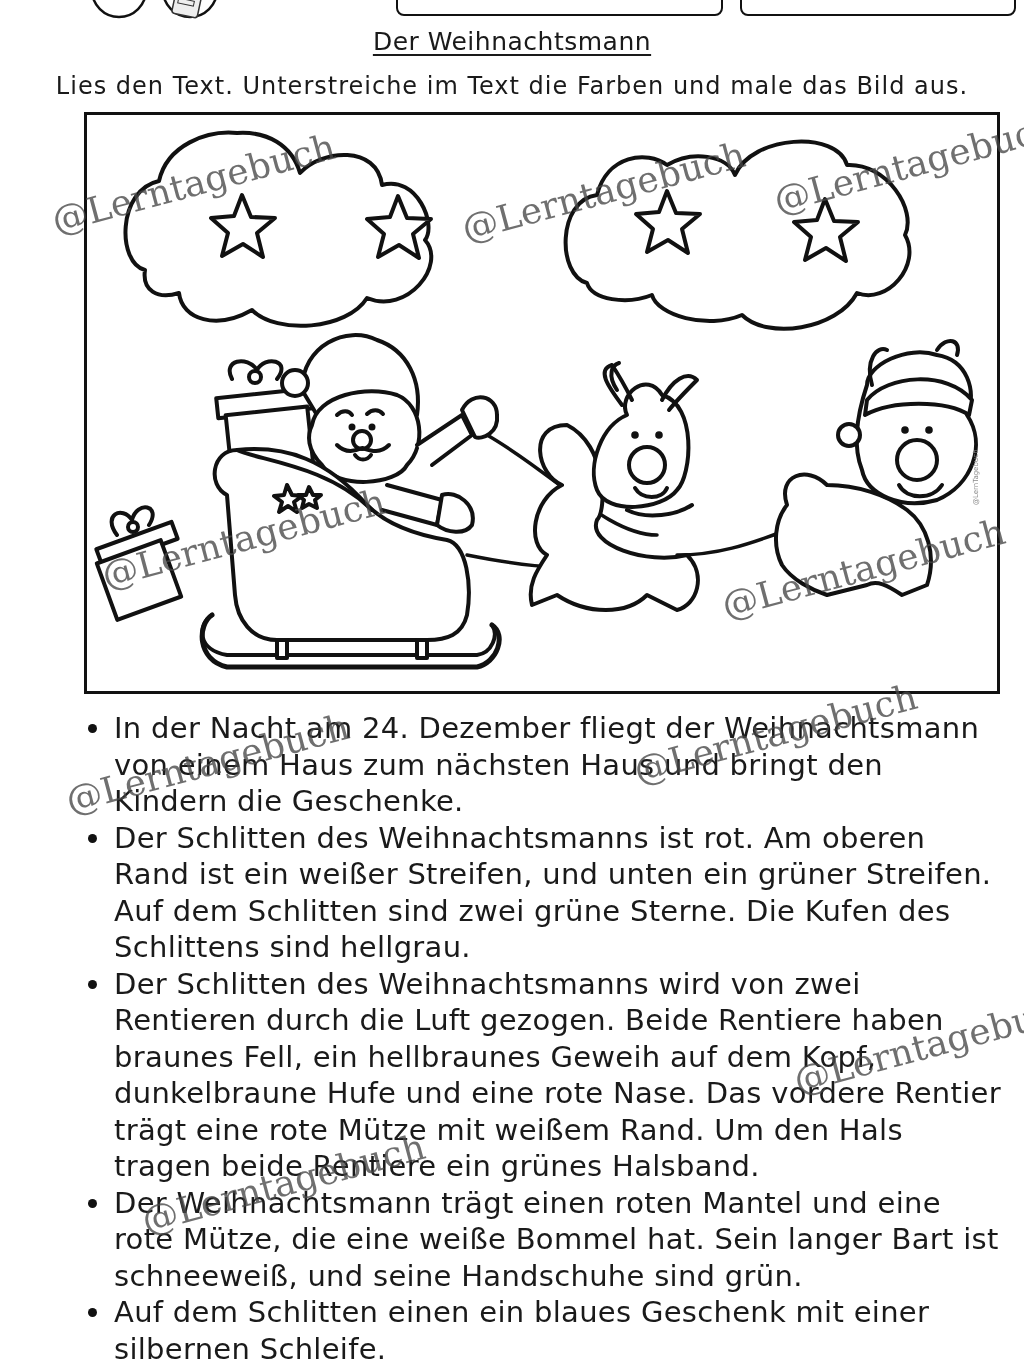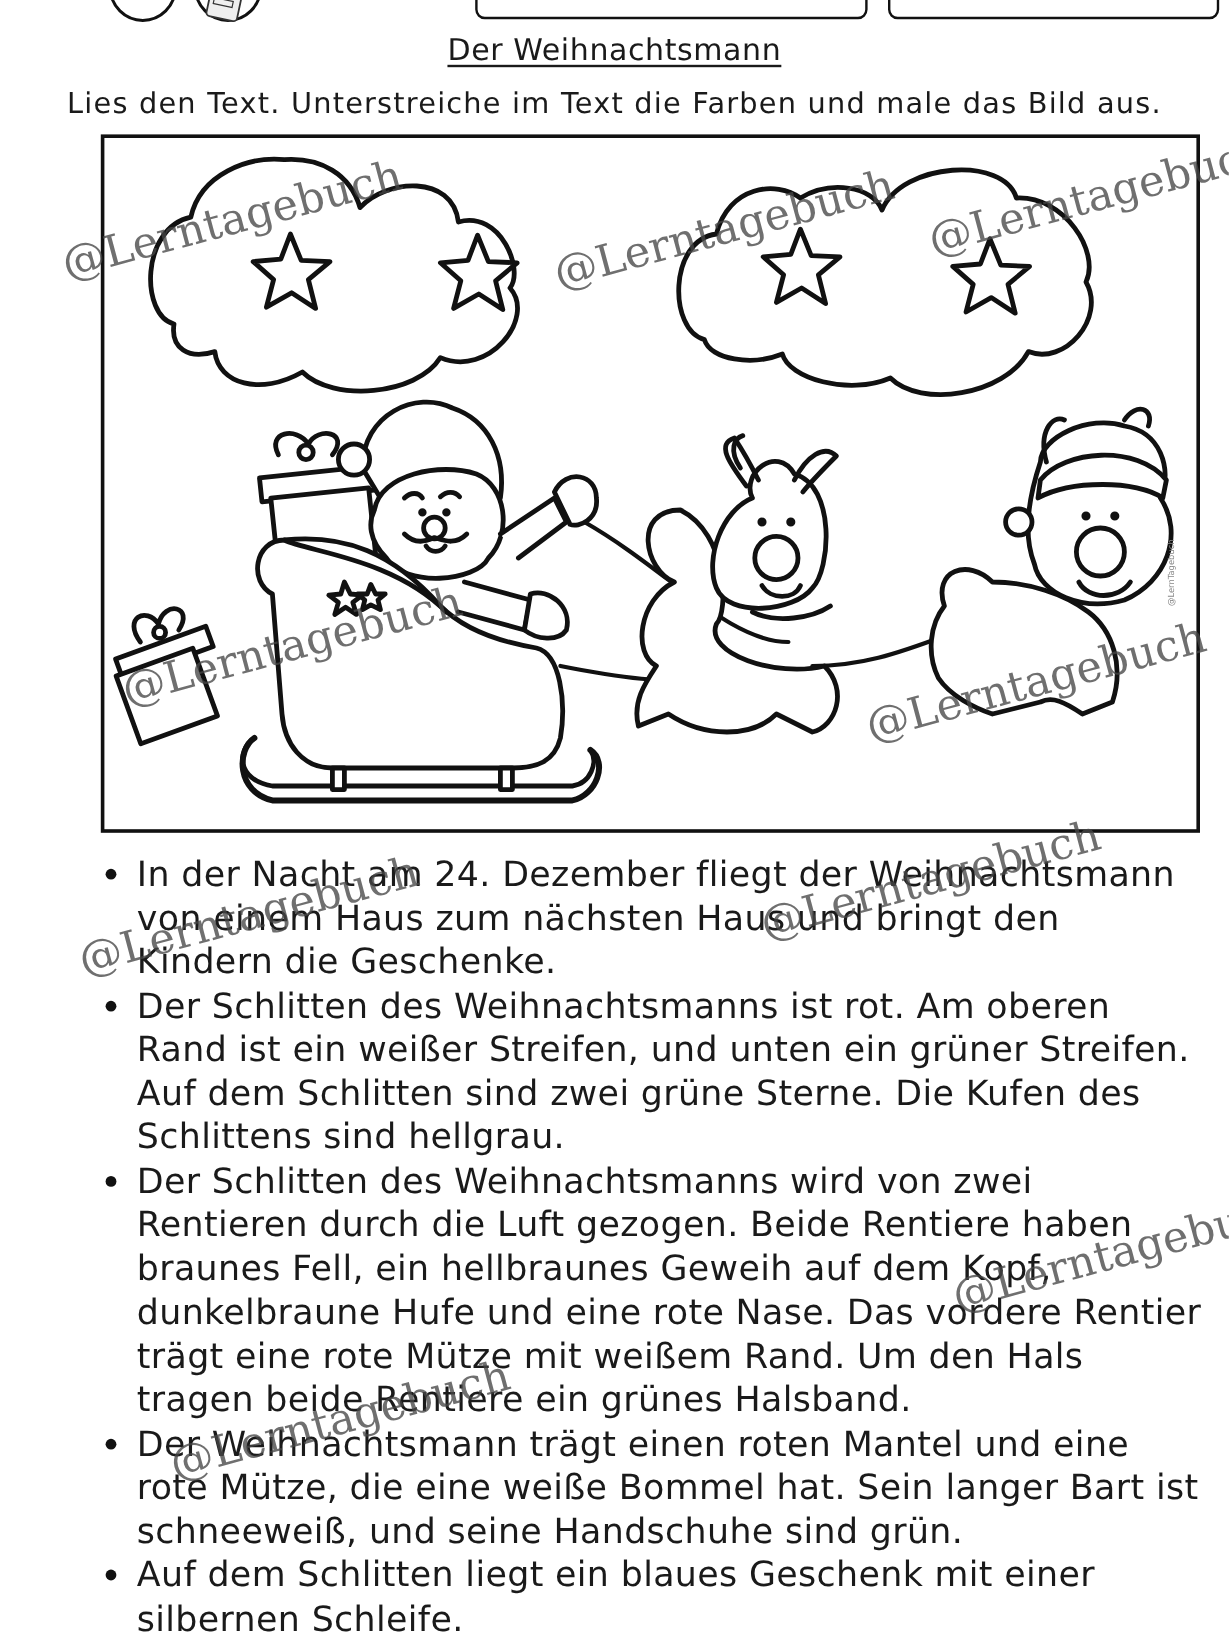--- a/index.html
+++ b/index.html
@@ -168,14 +168,14 @@
 <div class="watermark" style="left:72px; top:780px; transform: rotate(-15deg);">@Lerntagebuch</div>
 <div class="watermark" style="left:640px; top:750px; transform: rotate(-15deg);">@Lerntagebuch</div>
 <div class="watermark" style="left:800px; top:1060px; transform: rotate(-15deg);">@Lerntagebuch</div>
 <div class="watermark" style="left:148px; top:1200px; transform: rotate(-15deg);">@Lerntagebuch</div>
 
 <ul class="text-list">
   <li>In der Nacht am 24. Dezember fliegt der Weihnachtsmann von einem Haus zum nächsten Haus und bringt den Kindern die Geschenke.</li>
   <li>Der Schlitten des Weihnachtsmanns ist rot. Am oberen Rand ist ein weißer Streifen, und unten ein grüner Streifen. Auf dem Schlitten sind zwei grüne Sterne. Die Kufen des Schlittens sind hellgrau.</li>
   <li>Der Schlitten des Weihnachtsmanns wird von zwei Rentieren durch die Luft gezogen. Beide Rentiere haben braunes Fell, ein hellbraunes Geweih auf dem Kopf, dunkelbraune Hufe und eine rote Nase. Das vordere Rentier trägt eine rote Mütze mit weißem Rand. Um den Hals tragen beide Rentiere ein grünes Halsband.</li>
   <li>Der Weihnachtsmann trägt einen roten Mantel und eine rote Mütze, die eine weiße Bommel hat. Sein langer Bart ist schneeweiß, und seine Handschuhe sind grün.</li>
-  <li>Auf dem Schlitten liegt ein blaues Geschenk mit einer silbernen Schleife.</li>
+  <li>Auf dem Schlitten einen ein blaues Geschenk mit einer silbernen Schleife.</li>
 </ul>
 
 </body></html>

